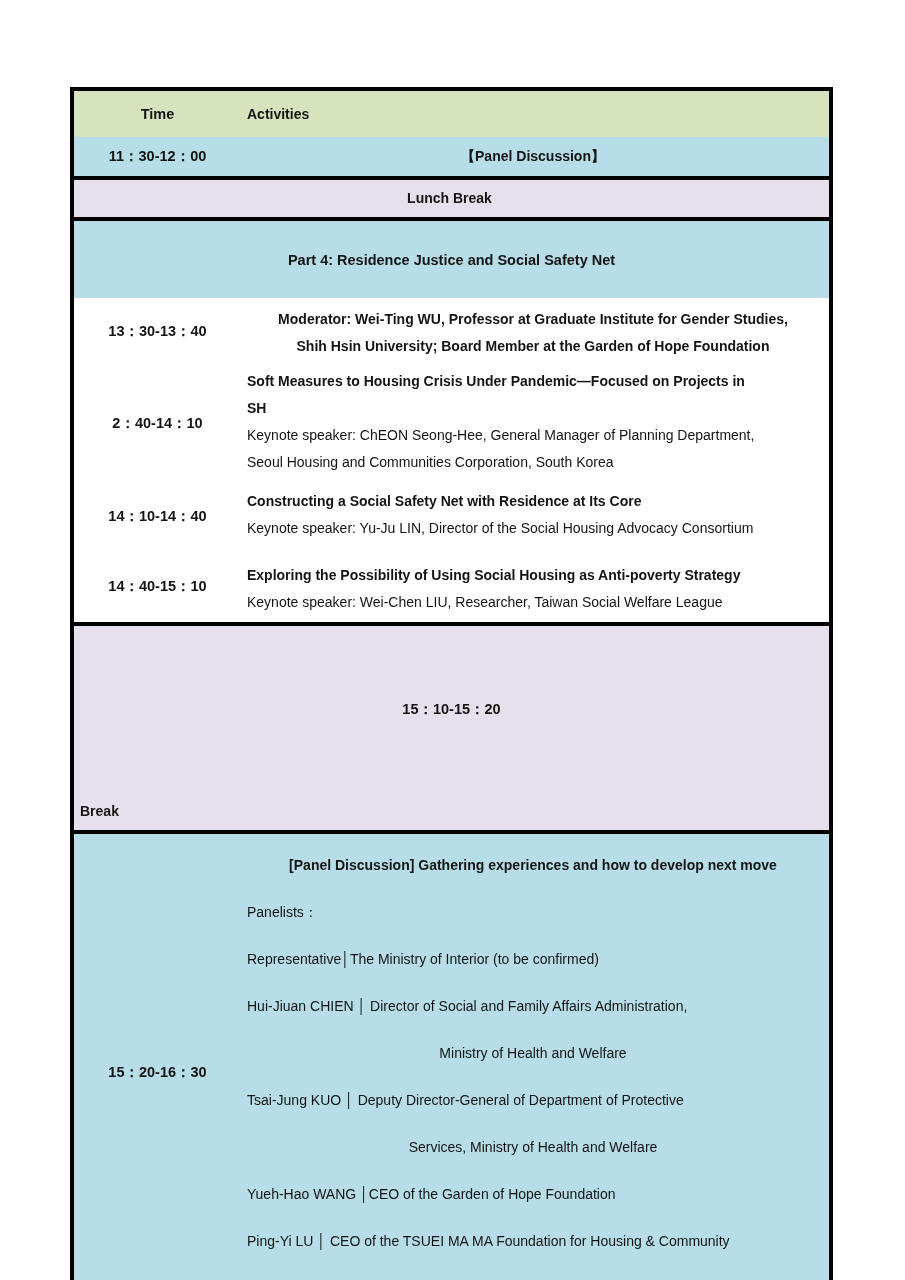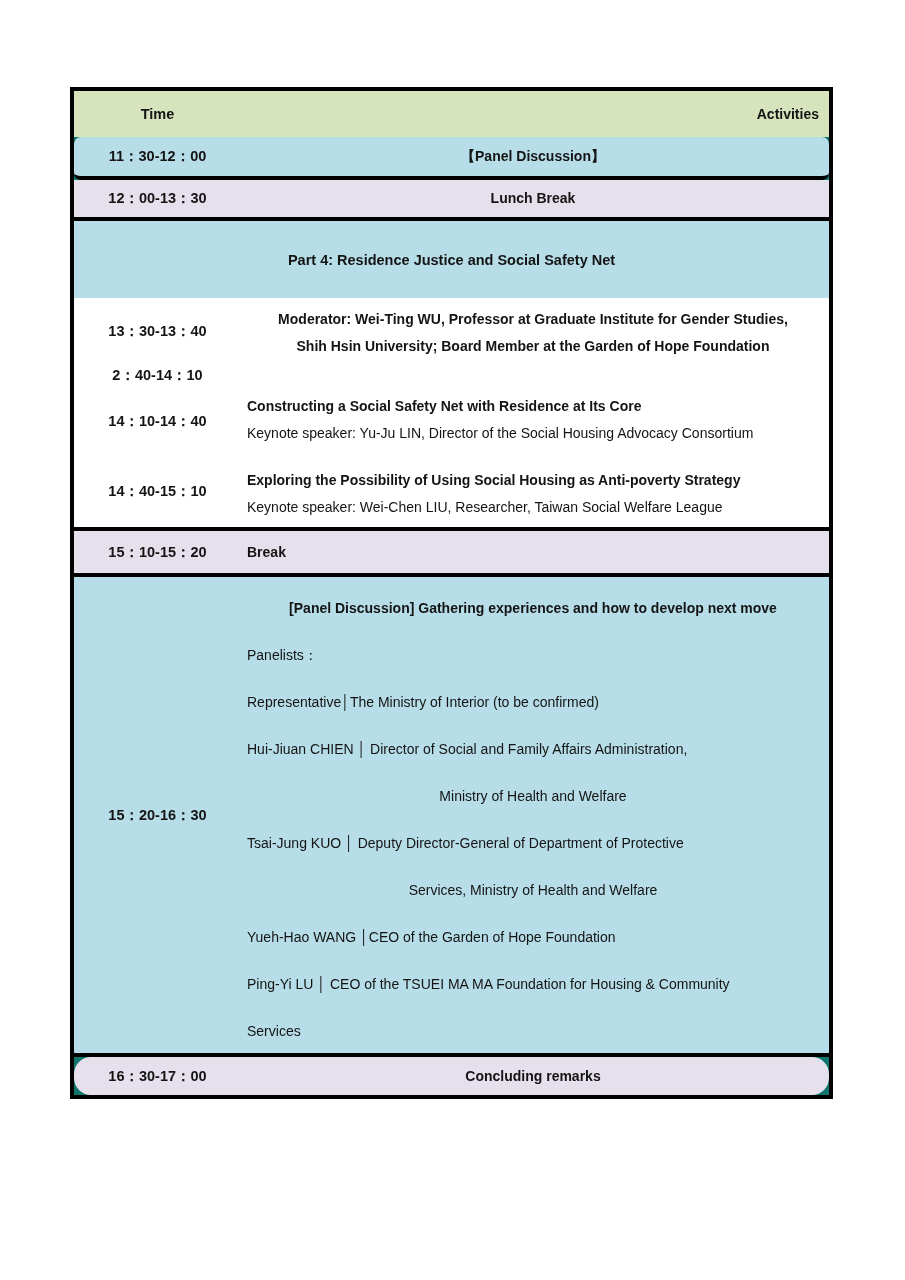--- a/index.html
+++ b/index.html
@@ -28,21 +28,21 @@
   .line{white-space:normal;}
   .line.bold{font-weight:bold;}
   .line.center{text-align:center;}
   .merged-cell{
     flex:1;display:flex;align-items:center;justify-content:center;
     font-weight:bold;font-size:14.5px;min-height:37px;text-align:center;
     padding:20px 8px;
   }
   
   .r0{min-height:46px;}
-  .r0 .acts-cell{align-items:flex-end;}
+  .r0 .acts-cell{align-items:flex-start;}
   .r1{min-height:43px;}
   .r2{min-height:41px;}
   .r3{min-height:37px;}
   .r4 .acts-cell{padding-top:8px;padding-bottom:4px;}
   .r5 .acts-cell{padding-top:4px;padding-bottom:6px;}
   .r6 .acts-cell{padding-top:6px;padding-bottom:8px;}
   .r7 .acts-cell{padding-top:12px;padding-bottom:6px;}
   .r8{min-height:46px;}
   .r9 .acts-cell{padding-top:18px;padding-bottom:8px;gap:20px;}
   .r10{min-height:38px;border-radius:17px;}
@@ -50,60 +50,65 @@
 </head>
 <body>
 
 <div class="schedule-table" id="schedule-table">
     <div class="row r0" style="background: rgb(214, 227, 188);">
       <div class="cell time-cell">Time</div>
       <div class="cell acts-cell">
         <div class="line bold center">Activities</div>
       </div>
     </div>
-    <div class="row r1 bb" style="background: rgb(183, 222, 232); border-radius: 7px;">
+    <div class="row r1 bb" style="background: rgb(183, 222, 232);">
       <div class="cell time-cell">11：30-12：00</div>
       <div class="cell acts-cell">
         <div class="line bold center">【Panel Discussion】</div>
       </div>
     </div>
     <div class="row r2 bb" style="background: rgb(229, 224, 236);">
-      <div class="cell time-cell">12：00-13：30</div>
       <div class="cell acts-cell">
         <div class="line bold center">Lunch Break</div>
       </div>
     </div>
     <div class="row r3" style="background: rgb(183, 222, 232);">
       <div class="merged-cell">Part 4: Residence Justice and Social Safety Net</div>
     </div>
     <div class="row r4" style="background: rgb(255, 255, 255);">
       <div class="cell time-cell">13：30-13：40</div>
       <div class="cell acts-cell">
         <div class="line bold center">Moderator: Wei-Ting WU, Professor at Graduate Institute for Gender Studies,</div>
         <div class="line bold center">Shih Hsin University; Board Member at the Garden of Hope Foundation</div>
       </div>
     </div>
     <div class="row r5" style="background: rgb(255, 255, 255);">
       <div class="cell time-cell">2：40-14：10</div>
+      <div class="cell acts-cell">
+        <div class="line bold">Soft Measures to Housing Crisis Under Pandemic—Focused on Projects in</div>
+        <div class="line bold">SH</div>
+        <div class="line">Keynote speaker: ChEON Seong-Hee, General Manager of Planning Department,</div>
+        <div class="line">Seoul Housing and Communities Corporation, South Korea</div>
+      </div>
     </div>
     <div class="row r6" style="background: rgb(255, 255, 255);">
       <div class="cell time-cell">14：10-14：40</div>
       <div class="cell acts-cell">
         <div class="line bold">Constructing a Social Safety Net with Residence at Its Core</div>
         <div class="line">Keynote speaker: Yu-Ju LIN, Director of the Social Housing Advocacy Consortium</div>
       </div>
     </div>
     <div class="row r7 bb" style="background: rgb(255, 255, 255);">
       <div class="cell time-cell">14：40-15：10</div>
       <div class="cell acts-cell">
         <div class="line bold">Exploring the Possibility of Using Social Housing as Anti-poverty Strategy</div>
         <div class="line">Keynote speaker: Wei-Chen LIU, Researcher, Taiwan Social Welfare League</div>
       </div>
     </div>
-    <div class="row r8 bb" style="background: rgb(229, 224, 236);">
+    <div class="row r8 bb" style="background: rgb(229, 224, 236); flex-direction: column;">
       <div class="cell time-cell">15：10-15：20</div>
       <div class="cell acts-cell">
         <div class="line bold">Break</div>
       </div>
     </div>
     <div class="row r9 bb" style="background: rgb(183, 222, 232);">
       <div class="cell time-cell">15：20-16：30</div>
       <div class="cell acts-cell">
         <div class="line bold center">[Panel Discussion] Gathering experiences and how to develop next move</div>
         <div class="line">Panelists：</div>

